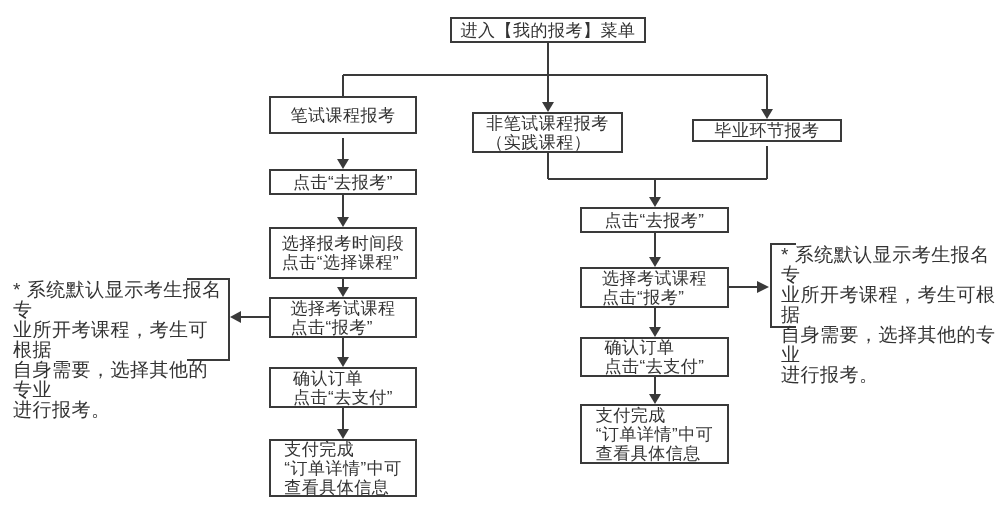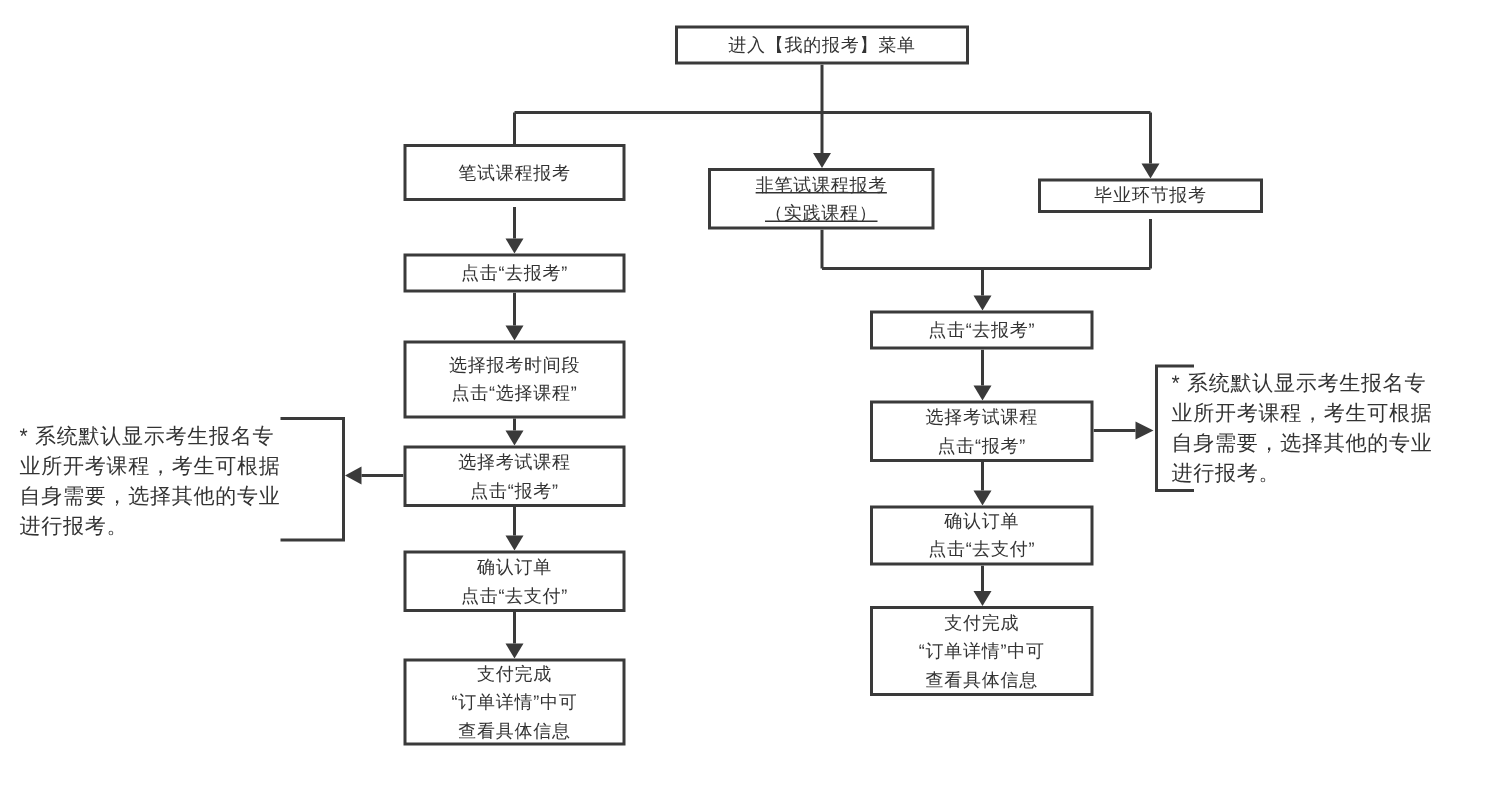--- a/index.html
+++ b/index.html
@@ -15,33 +15,32 @@
     position: absolute;
     left: 0; top: 0;
     width: 1007px; height: 526px;
   }
   .node {
     position: absolute;
     box-sizing: border-box;
     border: 2px solid #3a3a3a;
     background: #ffffff;
     color: #333333;
-    font-size: 12px;
+    font-size: 17px;
     line-height: 19px;
     display: flex;
     align-items: center;
     justify-content: center;
-    text-align: center;
     white-space: pre-line;
     letter-spacing: 0.5px;
   }
   .note {
     position: absolute;
     color: #333333;
-    font-size: 14px;
+    font-size: 19px;
     line-height: 20px;
     text-align: left;
     white-space: pre-line;
     letter-spacing: 0.5px;
   }
 </style>
 </head>
 <body>
 
 <div class="canvas">
@@ -92,21 +91,21 @@
 
       <polygon points="241,311 241,323 230,317"></polygon>
 
       <polygon points="757,281 757,293 769,287"></polygon>
     </g>
   </svg>
 
   <div class="node" style="left:450px; top:17px; width:196px; height:26px;">进入【我的报考】菜单</div>
 
   <div class="node" style="left:269px; top:96px; width:148px; height:38px;">笔试课程报考</div>
-  <div class="node" style="left:472px; top:112px; width:151px; height:41px;text-decoration:underline;">非笔试课程报考
+  <div class="node" style="left:472px; top:112px; width:151px; height:41px;">非笔试课程报考
 （实践课程）</div>
   <div class="node" style="left:692px; top:119px; width:150px; height:23px;">毕业环节报考</div>
 
   <div class="node" style="left:269px; top:169px; width:148px; height:26px;">点击“去报考”</div>
   <div class="node" style="left:269px; top:227px; width:148px; height:52px;">选择报考时间段
 点击“选择课程”</div>
   <div class="node" style="left:269px; top:297px; width:148px; height:41px;">选择考试课程
 点击“报考”</div>
   <div class="node" style="left:269px; top:367px; width:148px; height:41px;">确认订单
 点击“去支付”</div>

